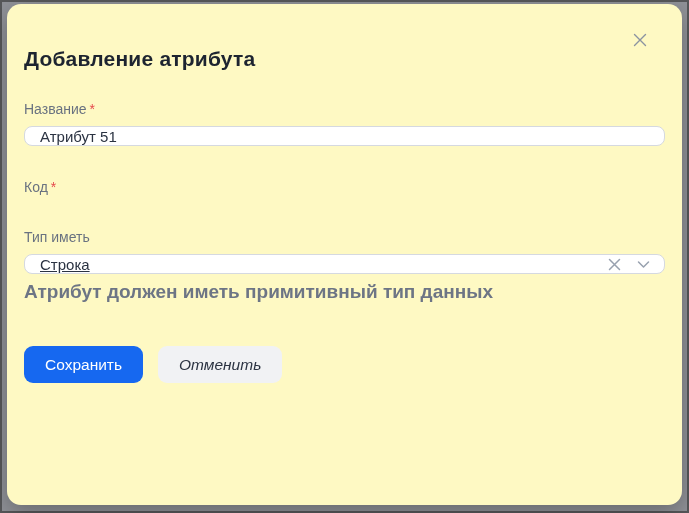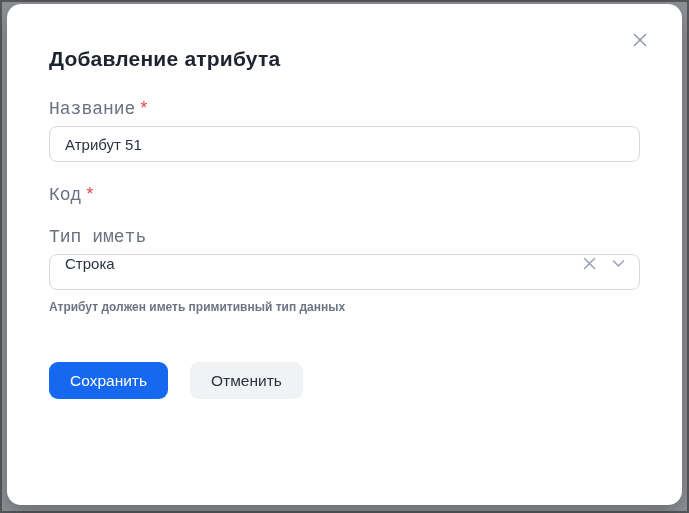--- a/index.html
+++ b/index.html
@@ -9,97 +9,97 @@
     position: relative;
   }
   .screen {
     position: absolute; inset: 0;
     background: var(--backdrop, #909298);
     box-shadow: inset 0 0 0 2px rgba(40,40,40,0.55);
   }
   .modal {
     position: absolute;
     left: 7px; right: 7px; top: 4px; bottom: 8px;
-    background: #ffffff;
+    background: #fef9c3;
     border-radius: 14px;
     box-shadow: 0 8px 24px rgba(0,0,0,0.28);
-    padding: 0 42px;
+    padding: 0 17px;
   }
   .close-btn {
     position: absolute; top: 22px; right: 28px;
     width: 28px; height: 28px;
     background: transparent; border: none; cursor: pointer;
     display: flex; align-items: center; justify-content: center;
   }
   .close-btn svg { display: block; }
   .title {
     margin-top: 42px;
     font-size: 21px;
     line-height: 26px;
     font-weight: bold;
     letter-spacing: 0.2px;
     color: var(--title, #1d2430);
   }
   .field { margin-top: 0; }
   .field-first { margin-top: 28px; }
   .label-row {
-    font-size: 18px;
+    font-size: 14px;
     line-height: 18px;
     color: var(--label, #697280);
-    font-family: Liberation Mono, monospace;
   }
   .req { color: var(--required, #e5484d); margin-left: 3px; }
   .text-input, .select {
     margin-top: 8px;
     width: 100%;
-    height: 36px;
+    height: 20px;
     border: 1px solid var(--border, #d5d9e0);
     border-radius: 8px;
     background: #fff;
     font-family: "Liberation Sans", sans-serif;
     font-size: 15px;
     color: var(--value_text, #2b3342);
     padding: 0 15px;
     outline: none;
   }
-  .field + .field { margin-top: 24px; }
+  .field + .field { margin-top: 32px; }
   .select {
-    display: flex; align-items: flex-start;
+    display: flex; align-items: flex-end;
     padding-right: 12px;
     cursor: pointer;
+    text-decoration: underline;
   }
   .select-value { flex: 1 1 auto; }
   .select-icons { display: flex; align-items: center; gap: 12px; }
   .select-icons .icon-btn {
     background: transparent; border: none; padding: 0;
     display: flex; align-items: center; cursor: pointer;
   }
   .helper {
     margin-top: 9px;
-    font-size: 12px;
+    font-size: 19px;
     line-height: 17px;
     font-weight: bold;
     color: var(--helper, #6d7585);
   }
   .actions {
     margin-top: 46px;
-    display: flex; align-items: center; gap: 22px;
+    display: flex; align-items: center; gap: 15px;
   }
   .btn {
     height: 37px;
     padding: 0 21px;
     border: none;
     border-radius: 9px;
     font-family: "Liberation Sans", sans-serif;
     font-size: 15.5px;
     cursor: pointer;
     display: inline-flex; align-items: center; justify-content: center;
   }
   .btn-primary { background: var(--primary, #1668f0); color: var(--primary_text, #ffffff); }
-  .btn-secondary { background: var(--cancel_bg, #f1f2f4); color: var(--value_text, #2b3342); }
+  .btn-secondary { background: var(--cancel_bg, #f1f2f4); color: var(--value_text, #2b3342); font-style: italic; }
 </style>
 </head>
 <body>
 
 <div class="screen">
   <div class="modal">
 
     <button class="close-btn">
       <svg width="18" height="18" viewBox="0 0 18 18">
         <path d="M3.5 3.5 L14.5 14.5 M14.5 3.5 L3.5 14.5" stroke="#8b93a1" stroke-width="1.4" stroke-linecap="round" fill="none"></path>

